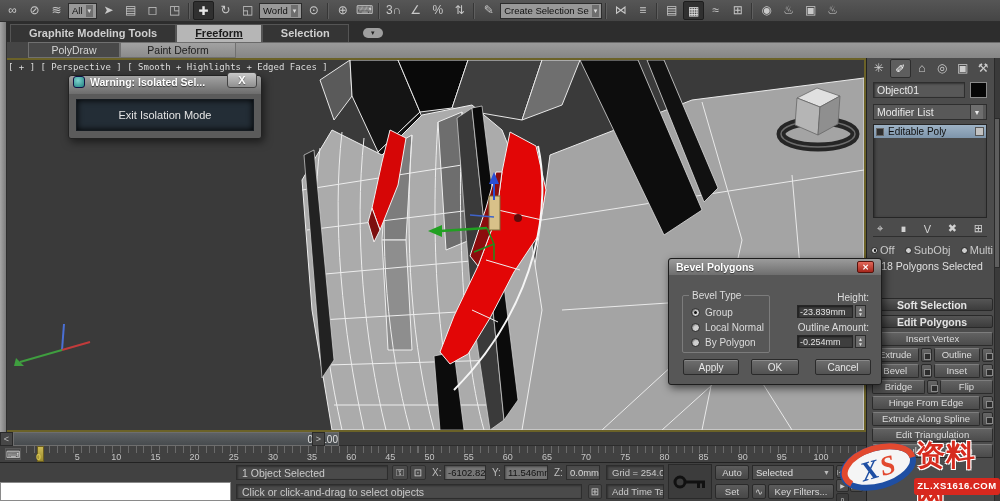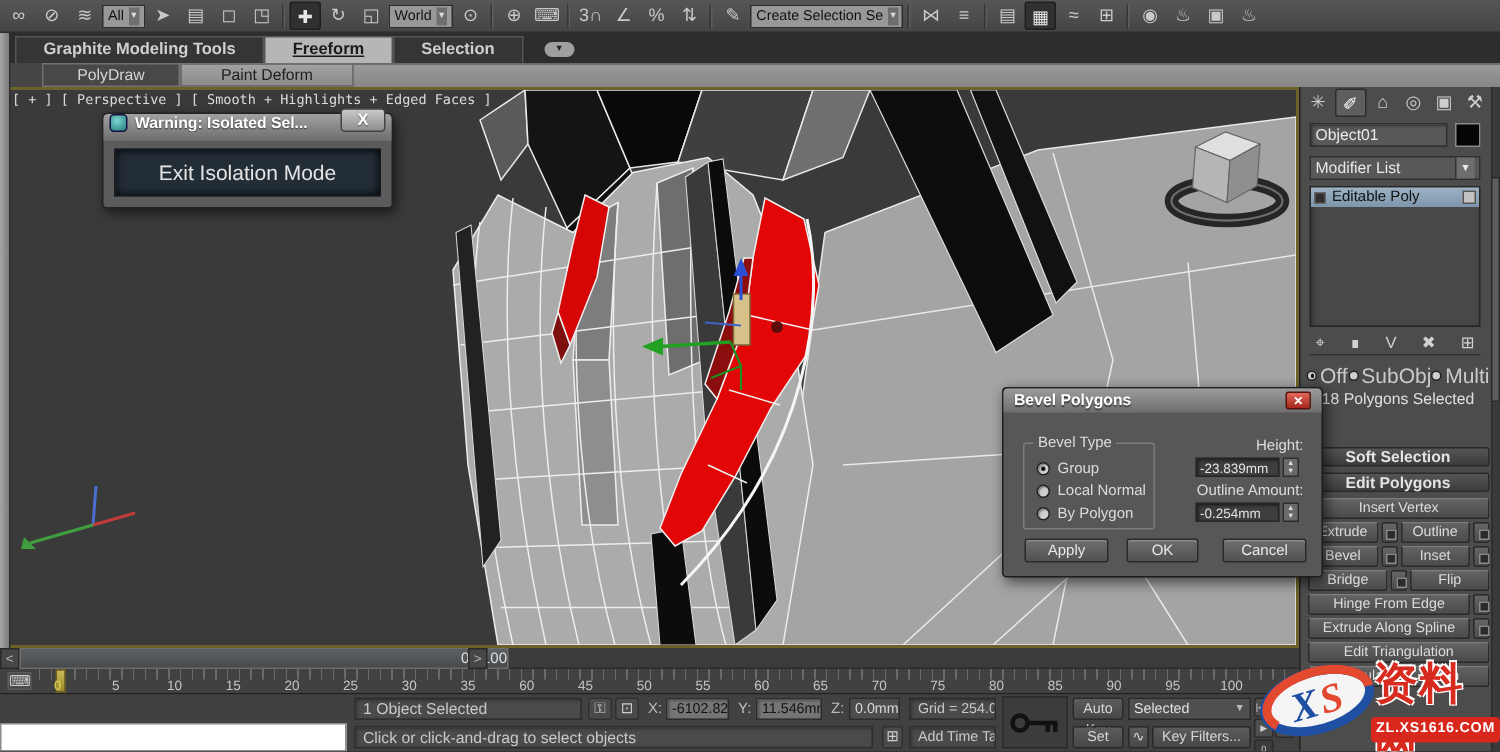--- a/index.html
+++ b/index.html
@@ -53,21 +53,21 @@
   #warning-title { position:relative; height:18px; border-radius:3px 3px 0 0;
     background:linear-gradient(#a2a2a2,#6d6d6d); display:flex; align-items:flex-start; padding:0 4px; }
   #warning-icon { width:12px; height:12px; border-radius:3px; background:radial-gradient(circle at 40% 35%,#7fd4cf,#1f7f7f); border:1px solid #114; margin-right:5px; }
   #warning-title-text { color:#fff; font-size:10.5px; font-weight:bold; text-shadow:0 1px 1px #333; flex:1; white-space:nowrap; overflow:hidden; }
   #warning-close { width:30px; height:16px; margin-top:-4px; background:linear-gradient(#c9c9c9,#8f8f8f);
     border:1px solid #444; border-radius:3px; color:#fff; font-weight:bold; font-size:11px;
     text-align:center; line-height:15px; text-shadow:0 1px 1px #555; }
   #warning-body { position:absolute; left:7px; right:7px; top:23px; bottom:7px;
     background:#232d36; border:1px solid #151b21; box-shadow:inset 0 0 6px #000; }
   #warning-exit-btn { position:absolute; left:0; right:0; top:0; bottom:0; color:#e4e4e4;
-    font-size:14px; display:flex; align-items:center; justify-content:center; }
+    font-size:11px; display:flex; align-items:center; justify-content:center; }
 
   
   #bevel-dialog { position:absolute; left:668px; top:258px; width:214px; height:127px;
     background:#575757; border:1px solid #1d1d1d; border-radius:3px;
     box-shadow:2px 3px 9px rgba(0,0,0,.6); z-index:22; }
   #bevel-title { height:16px; background:linear-gradient(#9b9b9b,#6e6e6e); border-radius:3px 3px 0 0;
     display:flex; align-items:center; padding:0 7px; }
   #bevel-title-text { color:#fff; font-size:10.5px; font-weight:bold; text-shadow:0 1px 1px #3a3a3a; flex:1; }
   #bevel-close { width:17px; height:12px; background:linear-gradient(#e2685a,#a6271c);
     border:1px solid #55130d; border-radius:2px; color:#fff; font-size:8px; font-weight:bold;
@@ -119,21 +119,21 @@
   .stack-row .sq-r { width:9px; height:9px; background:#c2c2c2; border:1px solid #555; }
   #stack-toolbar { position:absolute; left:6px; top:163px; width:114px; height:16px;
     display:flex; justify-content:space-between; align-items:center; padding:0 4px;
     border-bottom:1px solid #2f2f2f; }
   .stk-ic { color:#d2d2d2; font-size:11px; }
   #preview-row { position:absolute; left:2px; top:186px; width:126px; height:12px;
     display:flex; align-items:center; justify-content:space-between; padding:0 2px; }
   .pv-opt { display:flex; align-items:center; gap:2px; }
   .pv-dot { width:7px; height:7px; border-radius:50%; background:#cfcfcf; border:1px solid #222; position:relative; }
   .pv-dot.sel::after { content:""; position:absolute; left:1.5px; top:1.5px; width:2.5px; height:2.5px; border-radius:50%; background:#111; }
-  .pv-lbl { font-size:14px; color:#c9c9c9;text-align:right; }
+  .pv-lbl { font-size:11px; color:#c9c9c9;text-align:right; }
   #selection-info { position:absolute; left:0; top:202px; width:130px; text-align:center;
     color:#e0e0e0; font-size:10.5px; }
   .rollout { position:absolute; left:4px; width:122px; height:13px;
     background:linear-gradient(#555,#3c3c3c); border:1px solid #292929; border-radius:2px;
     color:#e3e3e3; font-size:10.5px; font-weight:bold; text-align:center; line-height:12px; }
   #editpoly-rows { position:absolute; left:5px; top:274px; width:121px; }
   .ep-row { display:flex; gap:2px; margin-bottom:2px; height:14px; }
   .ep-btn { flex:1; background:linear-gradient(#626262,#4b4b4b); border:1px solid #2b2b2b;
     border-top-color:#7d7d7d; border-radius:2px; color:#dcdcdc; font-size:9.5px;
     text-align:center; line-height:12px; white-space:nowrap; overflow:hidden; }

